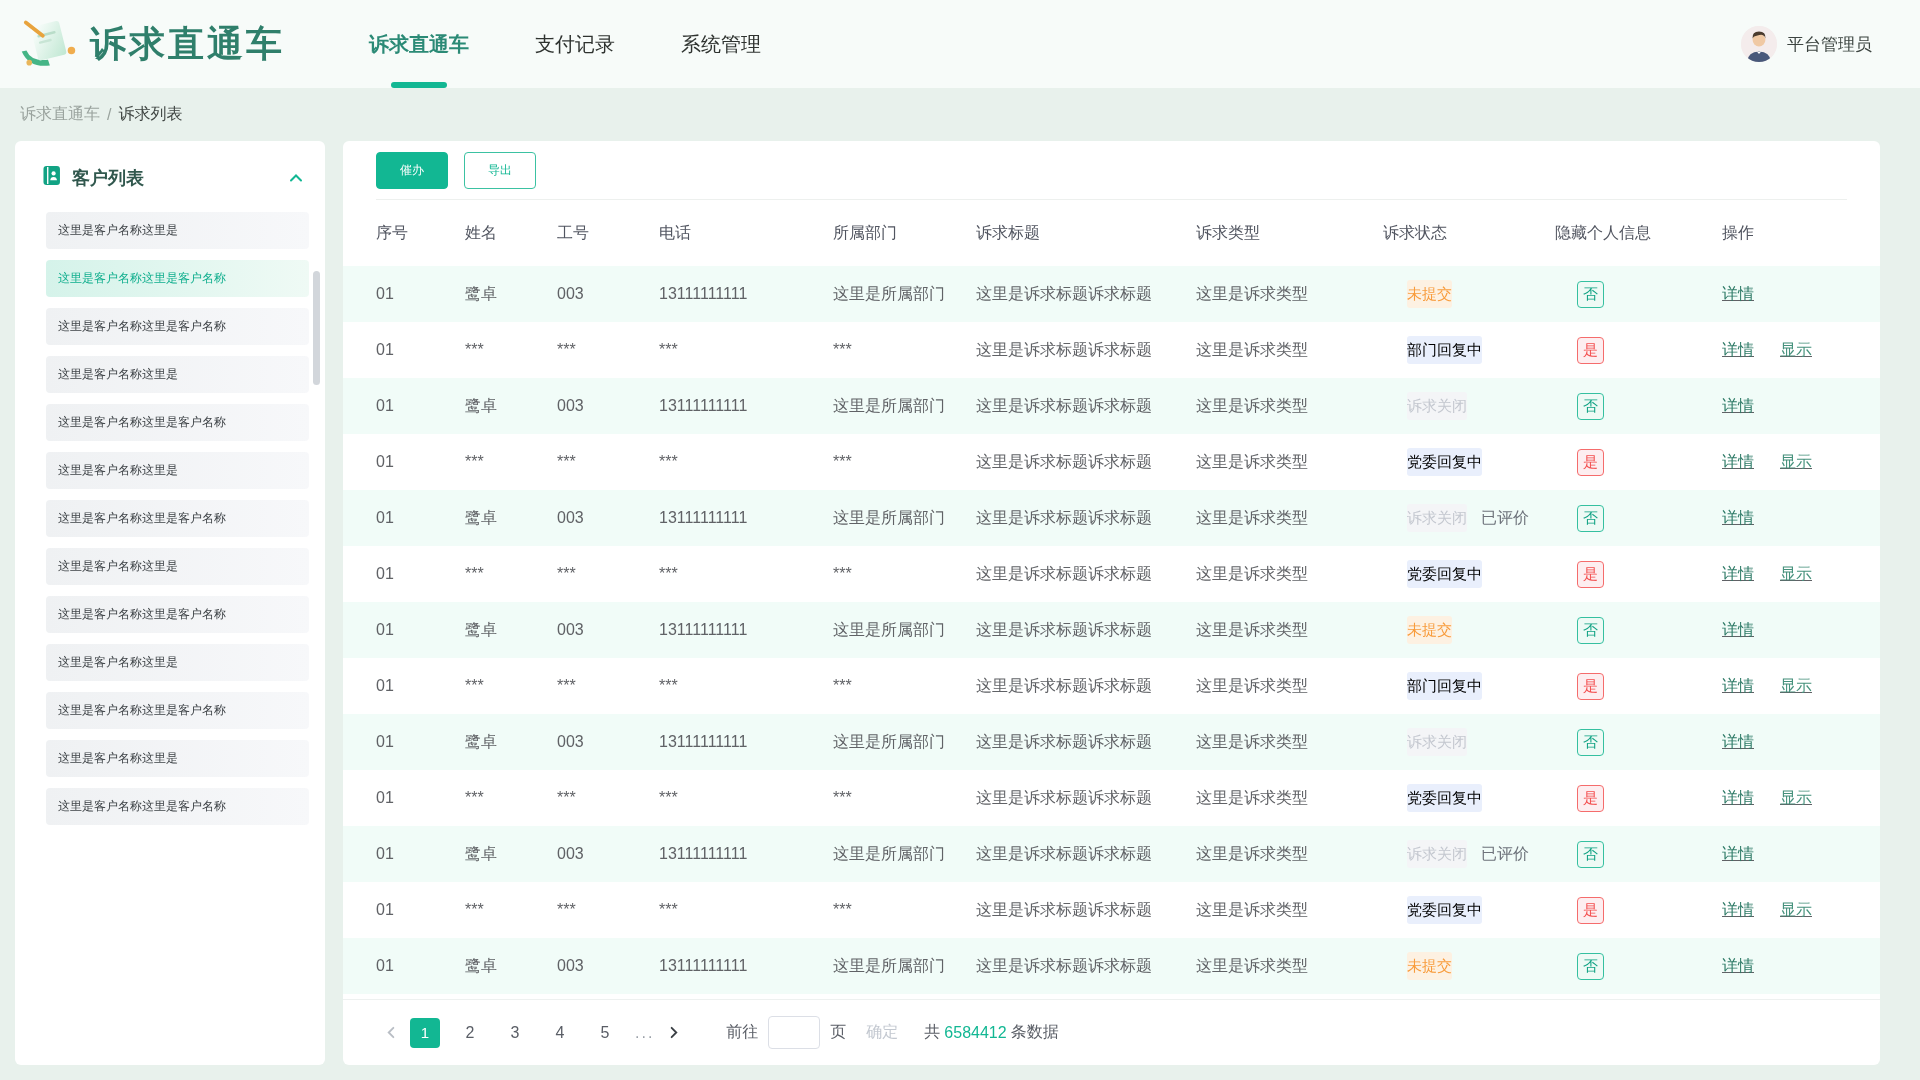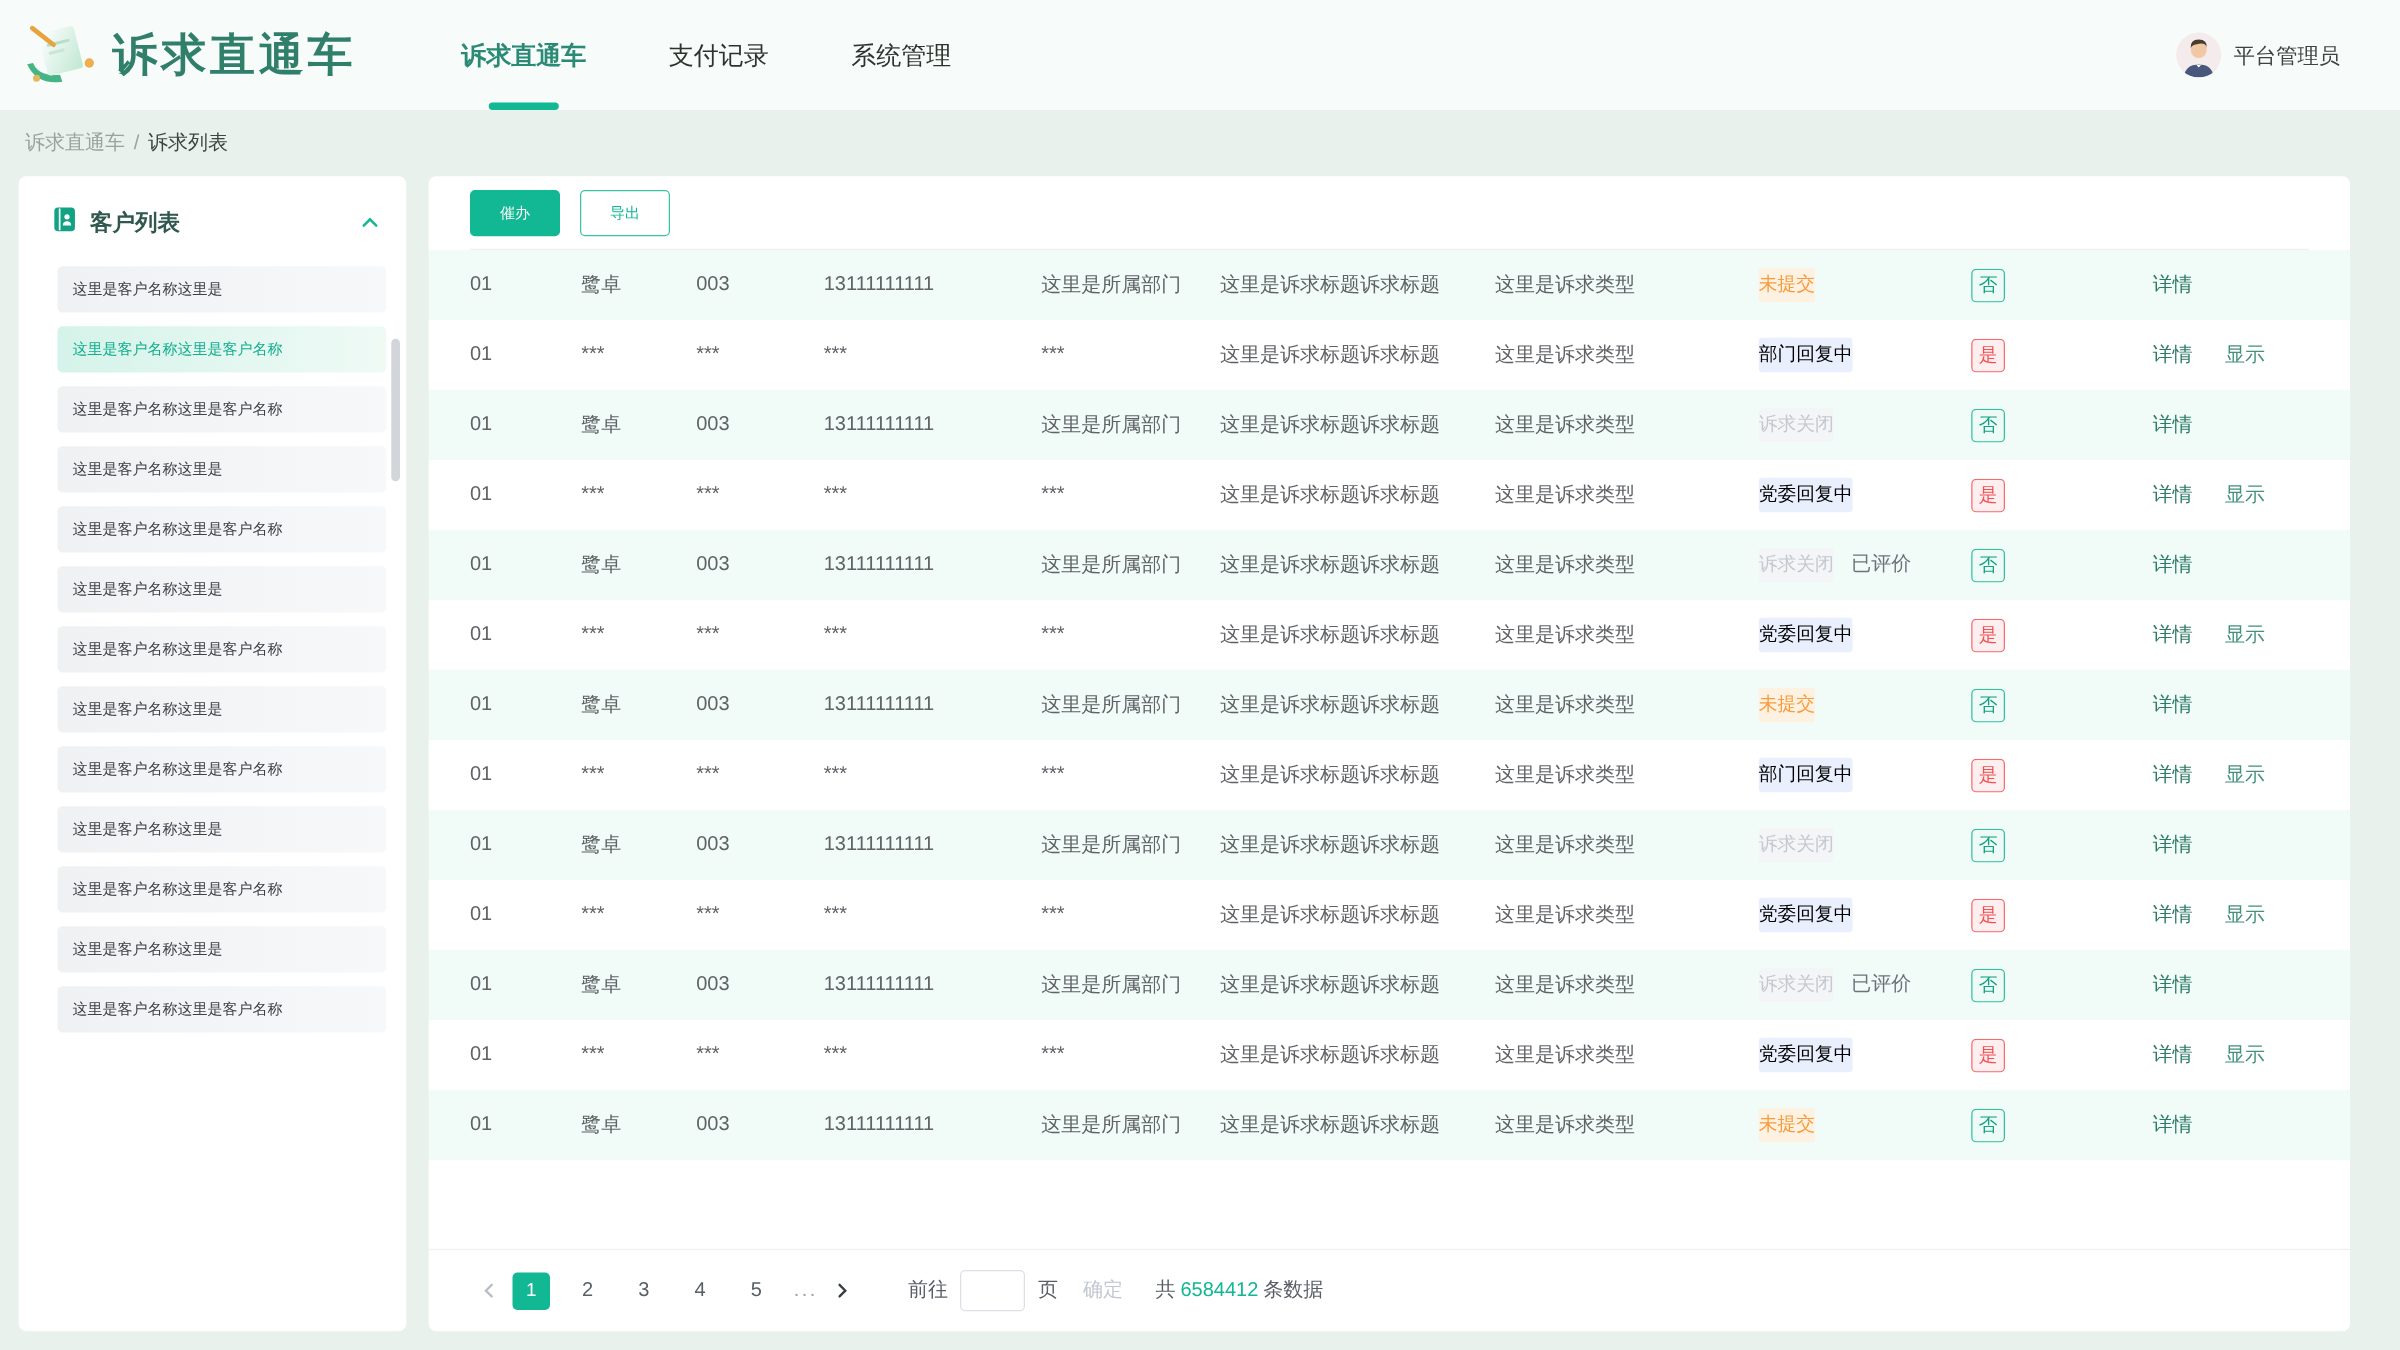--- a/index.html
+++ b/index.html
@@ -55,21 +55,21 @@
   .cell { overflow:hidden; white-space:nowrap; padding-right:10px; }
   .status { display:inline-block; padding:5px 0; border-radius:3px; font-size:15px; line-height:1.2;margin-left:24px; }
   .st-orange { color:#f89c3c; background:#fdf1e2; }
   .st-blue   { color:#000000; background:#e9effc; }
   .st-gray   { color:#c3c7cf; background:#f4f5f7; }
   .evaluated { margin-left:14px; color:#6e737b; font-size:16px; }
   .hide-badge { display:inline-flex; width:27px; height:27px; margin-left:22px; border-radius:4px;
     align-items:center; justify-content:center; font-size:15px; }
   .h-no  { border:1px solid #35c0a0; color:#12a384; background:#eefaf5; }
   .h-yes { border:1px solid #f56c6c; color:#f34f4f; background:#fdeef0; }
-  .actions { display:flex; gap:26px; }
+  .actions { display:flex; gap:26px;text-decoration:underline; }
   .actions a { text-decoration:none; font-size:16px; cursor:pointer; }
   a.act-detail { color:#2d7a66; }
   a.act-show   { color:#45917c; }
   
   .pager { margin:auto -33px 0; padding:0 33px; height:66px; border-top:1px solid #eef1f0;
     display:flex; align-items:center; font-size:16px; color:#5a5e66; }
   .pg-arrow { width:30px; height:30px; display:flex; align-items:center; justify-content:center; cursor:pointer; }
   .pg-pages { display:flex; align-items:center; gap:15px; margin:0 4px; }
   .pg-num { min-width:30px; height:30px; display:flex; align-items:center; justify-content:center;
     cursor:pointer; border-radius:4px; color:#5a5e66; }
@@ -170,20 +170,32 @@
       </ul>
     <div class="sb-scrollthumb"></div>
   </aside>
 
   <section class="card main">
     <div class="toolbar">
       <button class="btn btn-primary">催办</button>
       <button class="btn btn-plain">导出</button>
     </div>
 
+    <div class="tr thead">
+        <span class="cell">序号</span>
+        <span class="cell">姓名</span>
+        <span class="cell">工号</span>
+        <span class="cell">电话</span>
+        <span class="cell">所属部门</span>
+        <span class="cell">诉求标题</span>
+        <span class="cell">诉求类型</span>
+        <span class="cell">诉求状态</span>
+        <span class="cell">隐藏个人信息</span>
+        <span class="cell">操作</span>
+      </div>
     <div>
         <div class="tr body-row tint">
           <span class="cell">01</span>
           <span class="cell">鹭卓</span>
           <span class="cell">003</span>
           <span class="cell">13111111111</span>
           <span class="cell">这里是所属部门</span>
           <span class="cell">这里是诉求标题诉求标题</span>
           <span class="cell">这里是诉求类型</span>
           <span class="cell"><span class="status st-orange">未提交</span></span>

